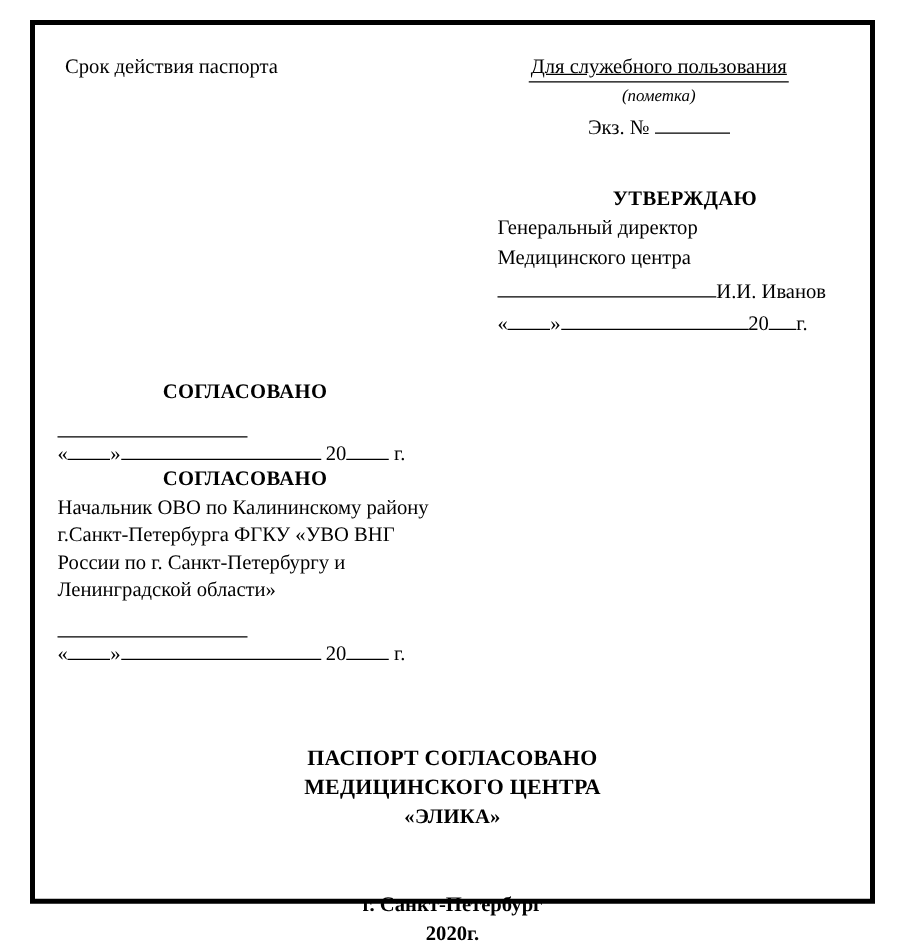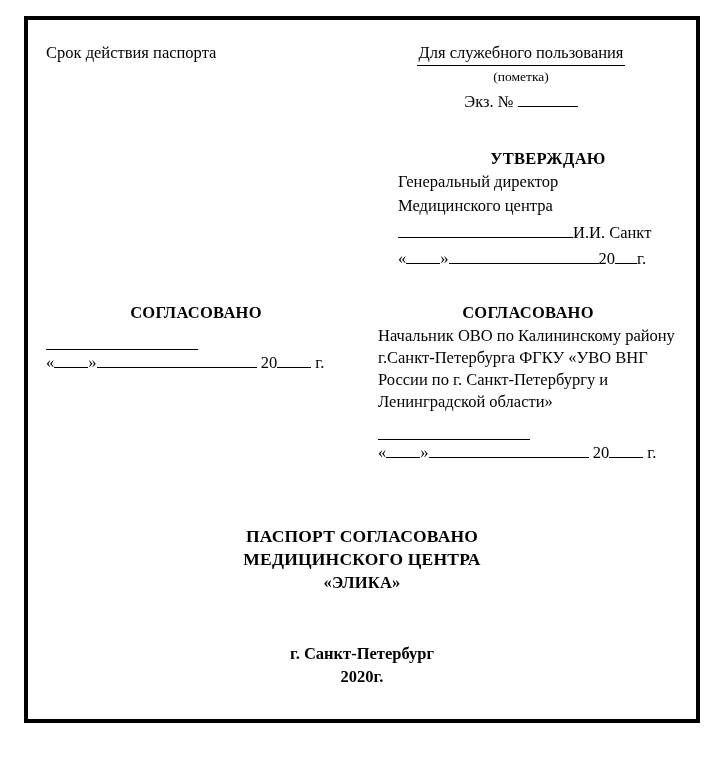--- a/index.html
+++ b/index.html
@@ -38,50 +38,51 @@
   
   .ln {
     font-size: 16.5px;
     line-height: 22px;
     white-space: nowrap;
   }
   .ln-wrap {
     font-size: 16.5px;
     line-height: 22px;
   }
-  .small { font-size: 13.5px; line-height: 19px; }
+  .small { font-size: 13.5px; line-height: 19px; font-style: italic; }
 
   
   .u {
     display: inline-block;
     border-bottom: 1.4px solid #000;
     vertical-align: baseline;
     height: 14px;
   }
   .u-sm  { width: 34px; }
   .u-md  { width: 112px; }
   .u-lg  { width: 150px; }
   .u-xl  { width: 160px; }
   .u-tiny{ width: 22px; }
   .u-num { width: 60px; }
   .u-sig2{ width: 175px; }
 
   
   .hdr {
     display: flex;
-    justify-content: flex-start;
+    justify-content: center;
     align-items: flex-start;
   }
   .hdr-left { width: 330px; }
   .hdr-right { width: 290px; }
 
   .dsp {
     display: inline-block;
     border-bottom: 1.6px solid #000;
     padding: 0 2px 1px 2px;
+    text-decoration: underline;
   }
   .hdr-right .row-dsp { text-align: center; }
   .hdr-right .row-pom { text-align: center; margin-top: 1px; }
   .hdr-right .row-ekz { text-align: center; margin-top: 5px; }
 
   
   .approve {
     margin-top: 36px;
     margin-left: 352px;
     width: 300px;
@@ -98,20 +99,21 @@
     white-space: nowrap;
     font-size: 16.5px;
     line-height: 20px;
   }
 
   
   .agreed {
     display: flex;
     margin-top: 34px;
     justify-content: space-between;
+    flex-direction: column;
   }
   .col { width: 300px; }
   .col-title {
     text-align: center;
     font-weight: bold;
     font-size: 16.5px;
     letter-spacing: 0.3px;
     margin-bottom: 2px;
   }
 
@@ -164,21 +166,21 @@
         <div class="ln row-ekz"><span>Экз. №</span>
           <span class="u u-num"></span></div>
       </div>
 
     </div>
 
     <div class="approve">
       <div class="approve-title">УТВЕРЖДАЮ</div>
       <div class="ln">Генеральный директор</div>
       <div class="ln">Медицинского центра</div>
-      <div class="sig-row"><span class="u u-sig2"></span><span>И.И. Санкт</span></div>
+      <div class="sig-row"><span class="u u-sig2"></span><span>И.И. Иванов</span></div>
       <div class="sig-row"><span>«</span><span class="u u-sm"></span><span>»</span><span class="u u-lg"></span><span>20</span><span class="u u-tiny"></span><span>г.</span></div>
     </div>
 
     <div class="agreed">
 
       <div class="col">
         <div class="col-title">СОГЛАСОВАНО</div>
         <div class="sigline-block">
           <div class="short-rule"></div>
           <div class="date-row"><span>«</span><span class="u u-sm"></span><span>»</span><span class="u u-xl"></span>

